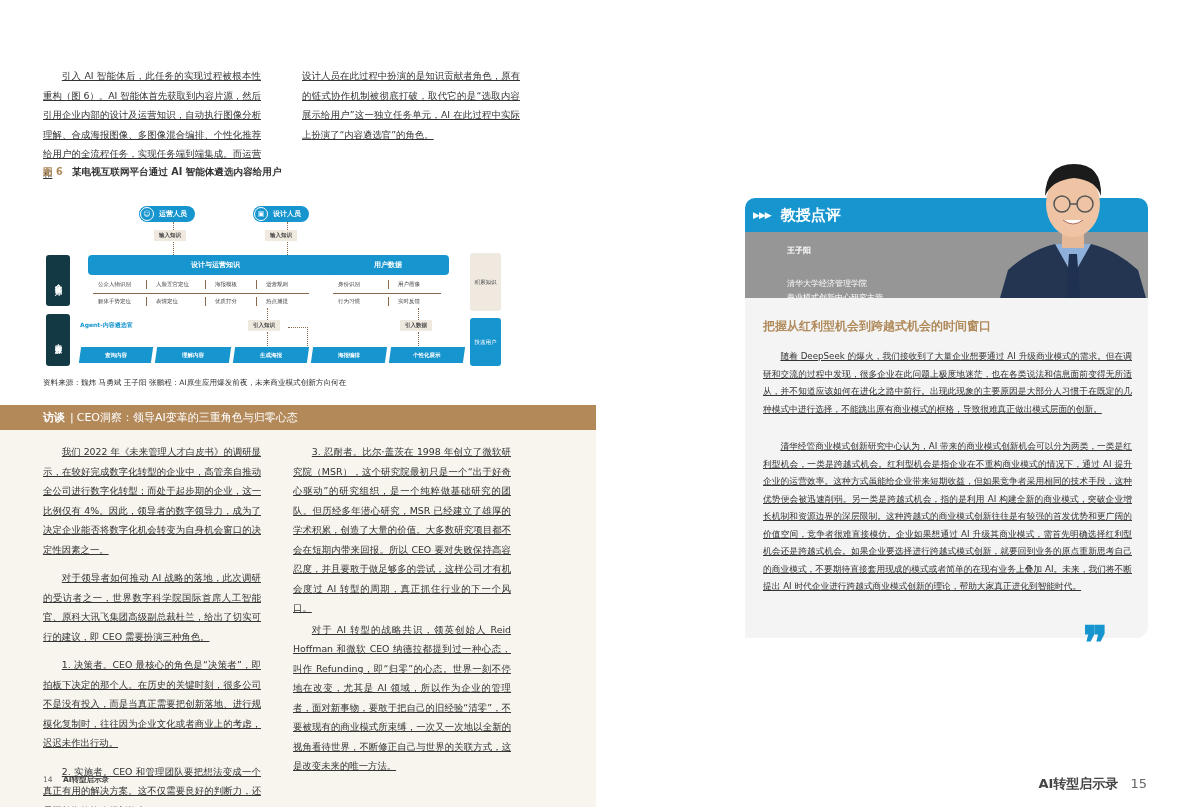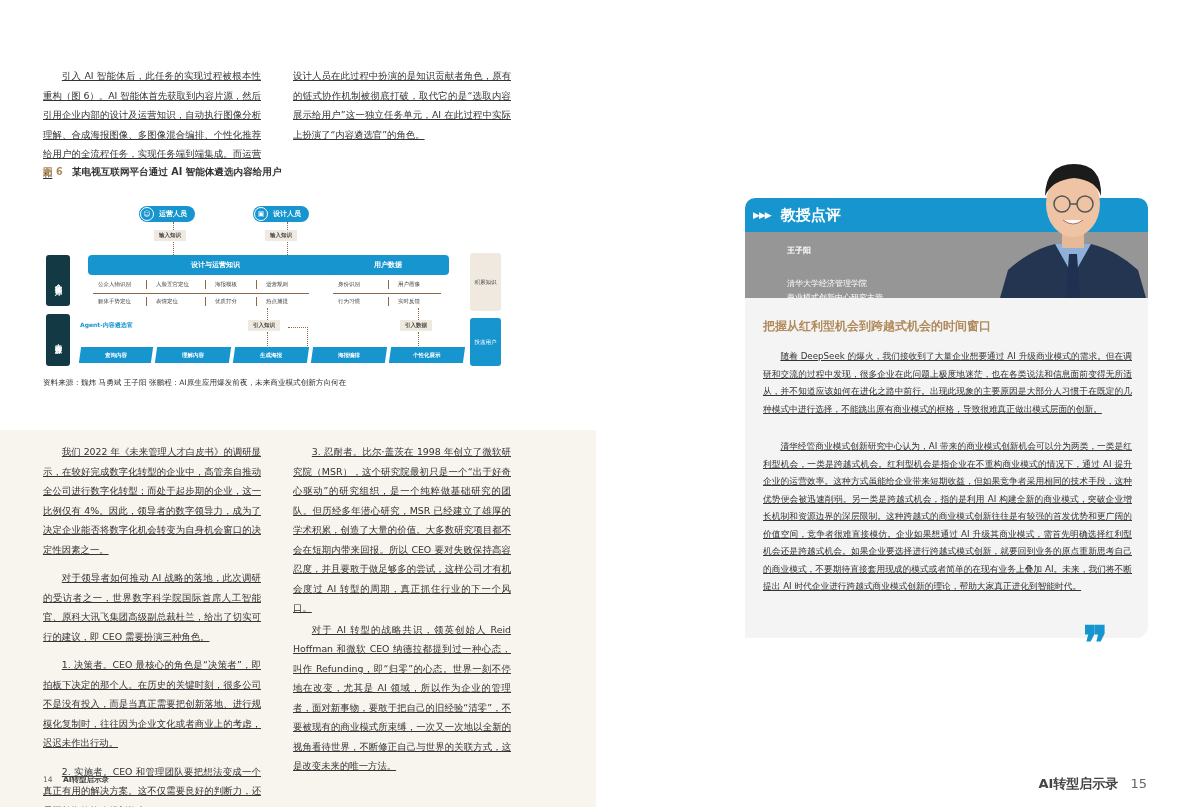--- a/index.html
+++ b/index.html
@@ -57,21 +57,21 @@
   
   .portrait { position: absolute; left: 1000px; top: 158px; width: 146px; height: 140px; overflow: hidden; }
 </style>
 </head>
 <body>
 
 <div class="page-left">
   <div class="cream"></div>
 
   <div class="col p" style="left:43px; top:66px; width:218px;">引入 AI 智能体后，此任务的实现过程被根本性重构（图 6）。AI 智能体首先获取到内容片源，然后引用企业内部的设计及运营知识，自动执行图像分析理解、合成海报图像、多图像混合编排、个性化推荐给用户的全流程任务，实现任务端到端集成。而运营和</div>
-  <div class="col p" style="left:293px; top:66px; width:218px; text-indent:0;">设计人员在此过程中扮演的是知识贡献者角色，原有的链式协作机制被彻底打破，取代它的是“选取内容展示给用户”这一独立任务单元，AI 在此过程中实际上扮演了“内容遴选官”的角色。</div>
+  <div class="col p" style="left:302px; top:66px; width:218px; text-indent:0;">设计人员在此过程中扮演的是知识贡献者角色，原有的链式协作机制被彻底打破，取代它的是“选取内容展示给用户”这一独立任务单元，AI 在此过程中实际上扮演了“内容遴选官”的角色。</div>
 
   <div class="fig-title">
     <span class="num">图 6</span>
     <span>某电视互联网平台通过 AI 智能体遴选内容给用户</span>
   </div>
 
   <div class="diagram">
     <div class="role-pill" style="left:96px; top:6px;">
       <span class="ic">☺</span>
       <span>运营人员</span>
@@ -143,20 +143,25 @@
     <div class="step" style="left:347px; top:147px; width:74px;">
         <span>个性化展示</span>
       </div>
 
     <div class="right-box" style="left:427px; top:53px; height:58px; background:#efe9e0; color:#444;">积累知识</div>
     <div class="right-box" style="left:427px; top:118px; height:48px; background:#1795cf; color:#fff;">投递用户</div>
   </div>
 
   <div class="source">资料来源：魏炜 马勇斌 王子阳 张鹏程：AI原生应用爆发前夜，未来商业模式创新方向何在</div>
 
+  <div class="banner">
+    <b>访谈</b>
+    <span style="margin:0 3px;">|</span>
+    <span>CEO洞察：领导AI变革的三重角色与归零心态</span>
+  </div>
 
   <div class="col" style="left:43px; top:442px; width:218px;">
     <p class="p" style="margin-bottom:9px;">我们 2022 年《未来管理人才白皮书》的调研显示，在较好完成数字化转型的企业中，高管亲自推动全公司进行数字化转型；而处于起步期的企业，这一比例仅有 4%。因此，领导者的数字领导力，成为了决定企业能否将数字化机会转变为自身机会窗口的决定性因素之一。</p>
     <p class="p" style="margin-bottom:9px;">对于领导者如何推动 AI 战略的落地，此次调研的受访者之一，世界数字科学院国际首席人工智能官、原科大讯飞集团高级副总裁杜兰，给出了切实可行的建议，即 CEO 需要扮演三种角色。</p>
     <p class="p" style="margin-bottom:9px;">1. 决策者。CEO 最核心的角色是“决策者”，即拍板下决定的那个人。在历史的关键时刻，很多公司不是没有投入，而是当真正需要把创新落地、进行规模化复制时，往往因为企业文化或者商业上的考虑，迟迟未作出行动。</p>
     <p class="p">2. 实施者。CEO 和管理团队要把想法变成一个真正有用的解决方案。这不仅需要良好的判断力，还需要长期的战略规划能力。</p>
   </div>
   <div class="col" style="left:293px; top:442px; width:218px;">
     <p class="p" style="margin-bottom:2px;">3. 忍耐者。比尔·盖茨在 1998 年创立了微软研究院（MSR），这个研究院最初只是一个“出于好奇心驱动”的研究组织，是一个纯粹做基础研究的团队。但历经多年潜心研究，MSR 已经建立了雄厚的学术积累，创造了大量的价值。大多数研究项目都不会在短期内带来回报。所以 CEO 要对失败保持高容忍度，并且要敢于做足够多的尝试，这样公司才有机会度过 AI 转型的周期，真正抓住行业的下一个风口。</p>
     <p class="p">对于 AI 转型的战略共识，领英创始人 Reid Hoffman 和微软 CEO 纳德拉都提到过一种心态，叫作 Refunding，即“归零”的心态。世界一刻不停地在改变，尤其是 AI 领域，所以作为企业的管理者，面对新事物，要敢于把自己的旧经验“清零”，不要被现有的商业模式所束缚，一次又一次地以全新的视角看待世界，不断修正自己与世界的关联方式，这是改变未来的唯一方法。</p>

